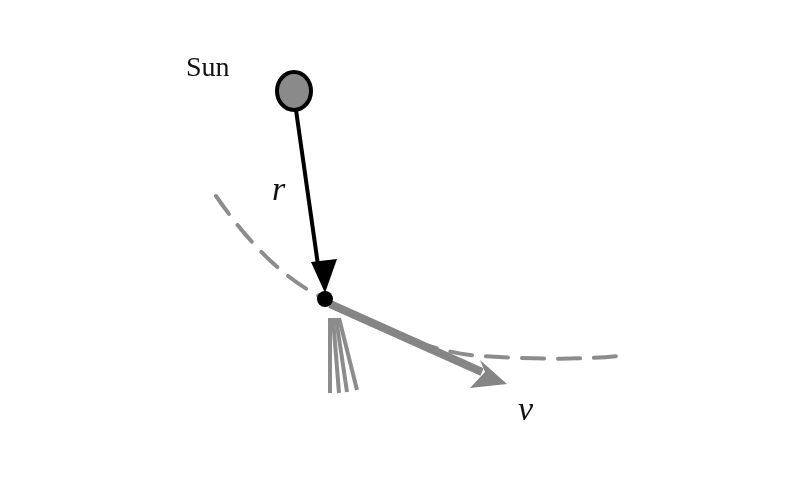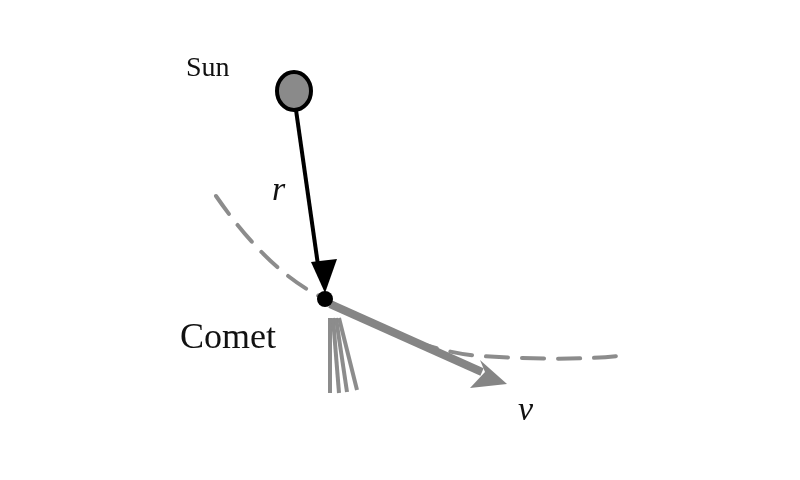--- a/index.html
+++ b/index.html
@@ -41,16 +41,15 @@
       <line x1="296" y1="110" x2="318" y2="265" stroke="#000000" stroke-width="4"></line>
       <polygon points="311,262 337,259 325,293" fill="#000000"></polygon>
     </g>
 
     <ellipse cx="294" cy="91" rx="17" ry="19" fill="#8a8a8a" stroke="#000000" stroke-width="4"></ellipse>
 
     <circle cx="325" cy="299" r="8" fill="#000000"></circle>
   </svg>
 
   <span class="label label-sun">Sun</span>
-  <span class="label label-comet">Comet</span>
   <span class="label label-r">r</span>
   <span class="label label-v">v</span>
 </div>
 
 </body></html>

